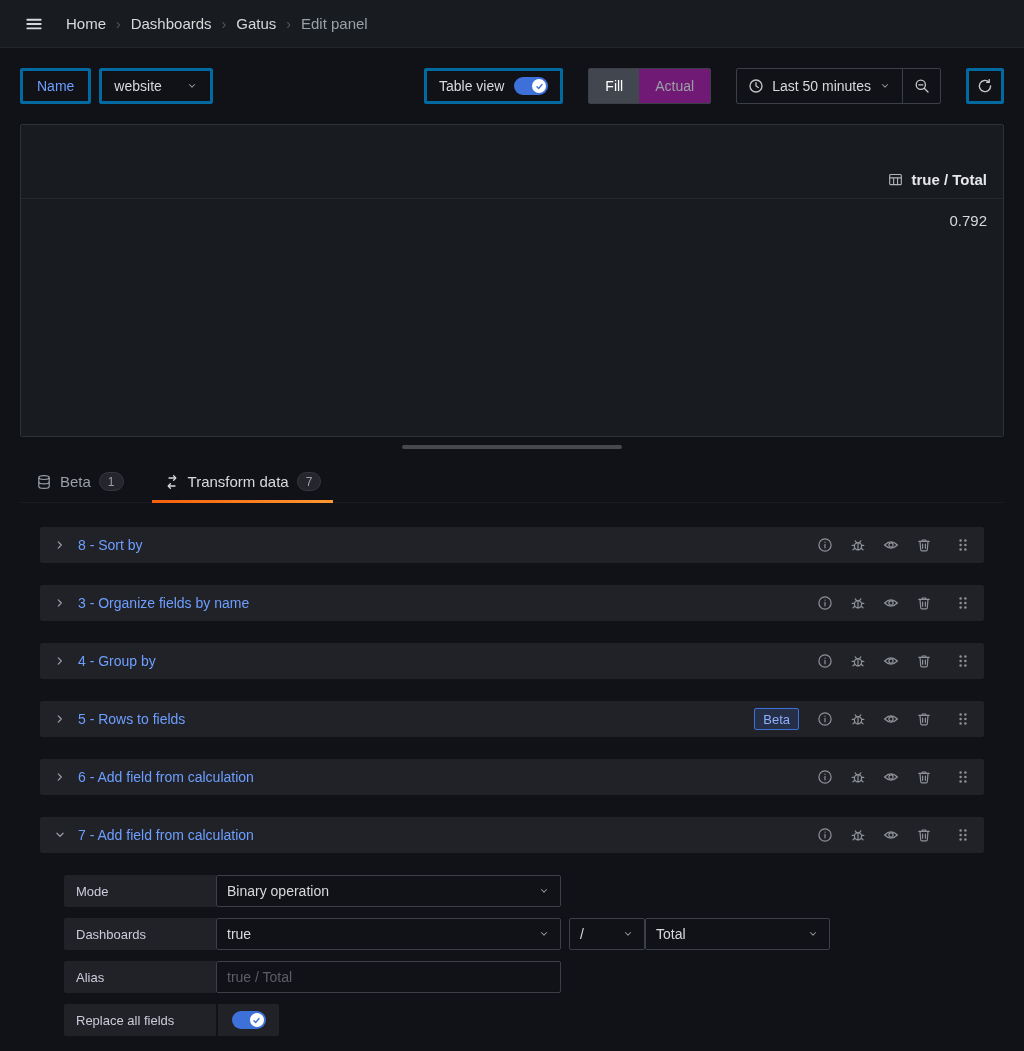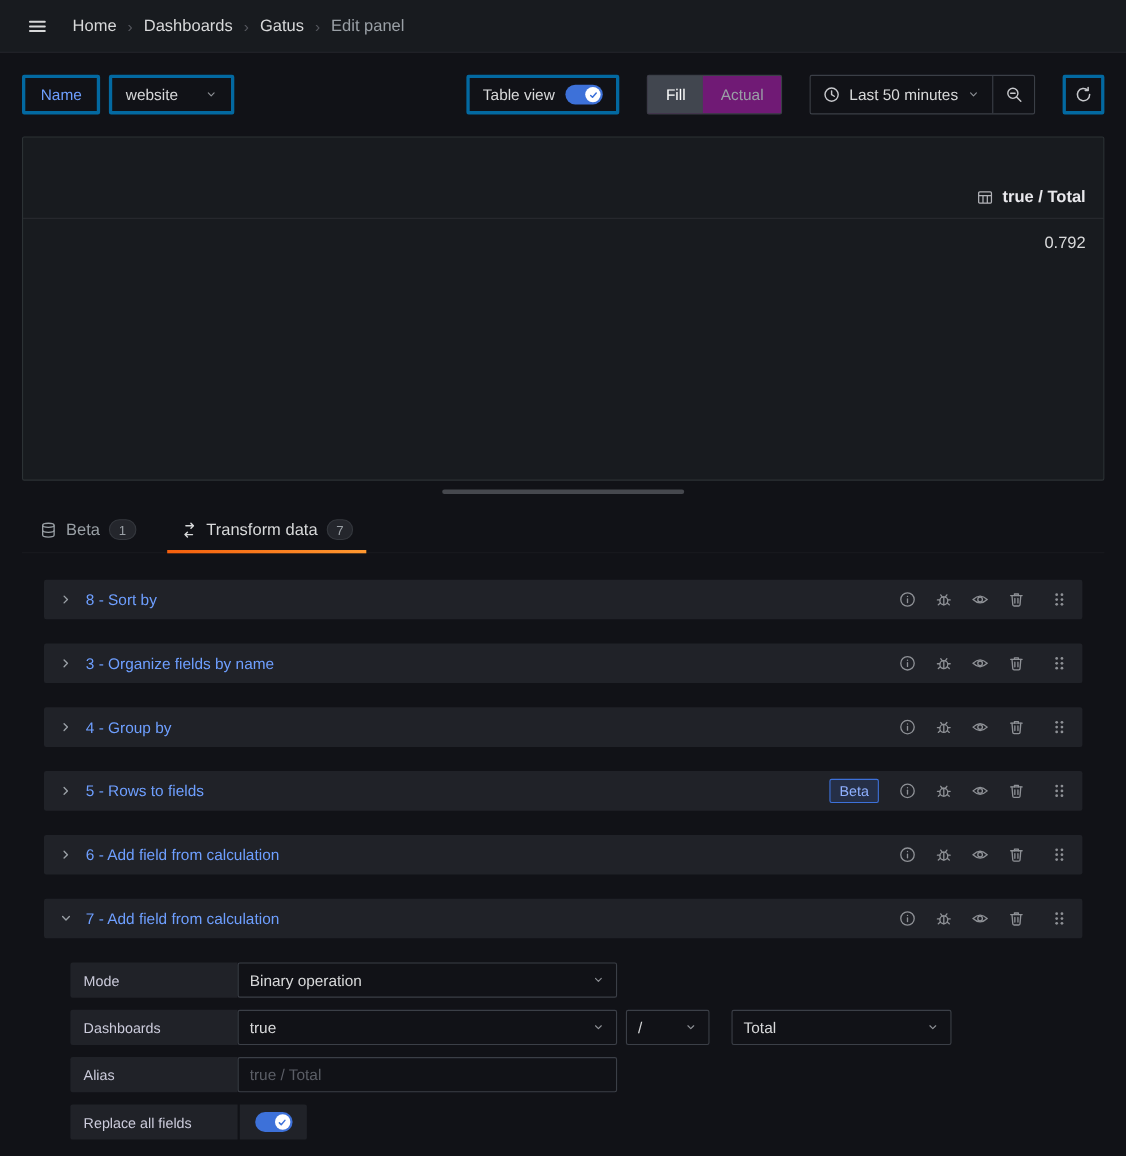--- a/index.html
+++ b/index.html
@@ -80,21 +80,21 @@
   
   .tform{margin:8px 0 0 24px}
   .frow{display:flex;align-items:stretch;height:32px;margin-bottom:11px}
   .flabel{width:152px;background:#202228;display:flex;align-items:center;padding:0 12px;
     font-size:13px;font-weight:500;color:#ccccdc;border-radius:2px 0 0 2px}
   .select{height:32px;border:1px solid #3b3f47;border-radius:2px;background:#111217;
     display:flex;align-items:center;padding:0 10px;color:#d8d9da;font-size:14px;cursor:pointer}
   .select .caret{margin-left:auto}
   .sel-main{width:345px}
   .sel-op{width:76px;margin-left:8px}
-  .sel-right{width:200px;margin-left:20px}
+  .sel-right{width:185px;margin-left:0}
   input.text{width:345px;height:32px;border:1px solid #3b3f47;border-radius:2px;background:#111217;
     color:#d8d9da;padding:0 10px;font-size:14px;font-family:"Liberation Sans",sans-serif;outline:none}
   input.text::placeholder{color:#5b5e66}
   .toggle-box{width:61px;background:#202228;margin-left:2px;display:flex;align-items:center;
     justify-content:center;border-radius:0 2px 2px 0}
 </style>
 </head>
 <body>
 
 <svg style="position:absolute;width:0;height:0" aria-hidden="true">

